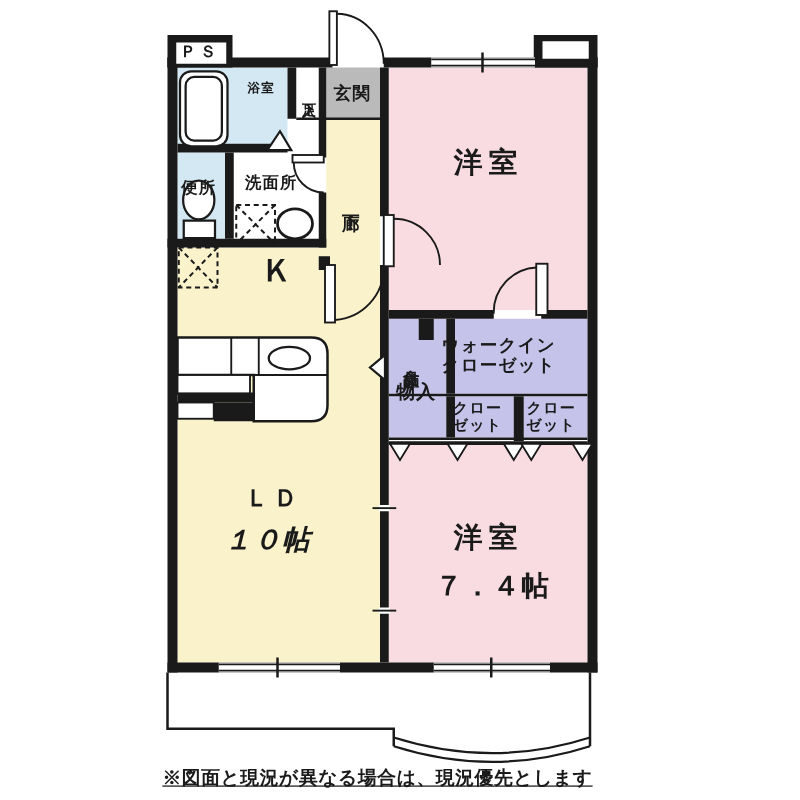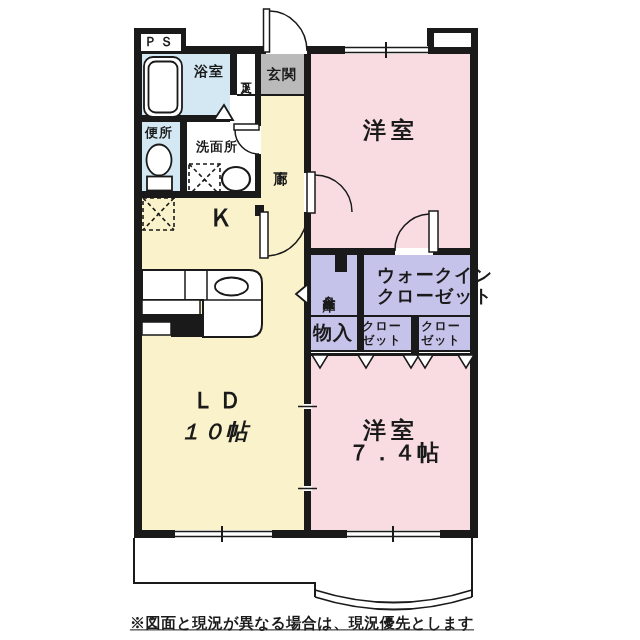--- a/index.html
+++ b/index.html
@@ -171,41 +171,41 @@
       <g>
         <path d="M134,538 L134,583 L315,583 L315,597"></path>
         <path d="M472,538 L472,597"></path>
         <path d="M315,590 Q394,615 472,590" stroke-width="1.8"></path>
         <path d="M315,597 Q394,622 472,597" stroke-width="1.8"></path>
       </g>
     </g>
   </svg>
 
   <div class="lbl" style="left:160px;top:42px;font-size:13px;letter-spacing:3px;">ＰＳ</div>
-  <div class="lbl" style="left:209px;top:71px;font-size:14px;">浴室</div>
+  <div class="lbl" style="left:209px;top:71px;font-size:10px;">浴室</div>
   <div class="lbl vert" style="left:246px;top:74px;font-size:11px;letter-spacing:0;">下足入</div>
   <div class="lbl" style="left:282px;top:74px;font-size:14px;">玄関</div>
   <div class="lbl vert" style="left:281px;top:161px;font-size:14px;">廊下</div>
-  <div class="lbl" style="left:159px;top:133px;font-size:13px;">便所</div>
+  <div class="lbl" style="left:159px;top:151px;font-size:13px;">便所</div>
   <div class="lbl" style="left:217px;top:147px;font-size:13px;">洗面所</div>
   <div class="lbl" style="left:391px;top:130px;font-size:23px;letter-spacing:5px;">洋室</div>
   <div class="lbl" style="left:222px;top:217px;font-size:25px;">Ｋ</div>
   <div class="lbl vert" style="left:328px;top:287px;font-size:13px;letter-spacing:1px;">食品庫</div>
-  <div class="lbl" style="left:435px;top:286px;font-size:18px;">
+  <div class="lbl" style="left:399px;top:286px;font-size:14px;font-family:Liberation Serif, serif;">
     <div>ウォークイン</div>
     <div>クローゼット</div>
   </div>
-  <div class="lbl" style="left:333px;top:333px;font-size:19px;">物入</div>
+  <div class="lbl" style="left:333px;top:314px;font-size:15px;">物入</div>
   <div class="lbl" style="left:382px;top:334px;font-size:12px;">
     <div>クロー</div>
     <div>ゼット</div>
   </div>
   <div class="lbl" style="left:441px;top:334px;font-size:12px;">
     <div>クロー</div>
     <div>ゼット</div>
   </div>
-  <div class="lbl" style="left:219px;top:400px;font-size:23px;letter-spacing:4px;">ＬＤ</div>
+  <div class="lbl" style="left:219px;top:400px;font-size:19px;letter-spacing:4px;">ＬＤ</div>
   <div class="lbl" style="left:214px;top:432px;font-size:22px;font-style:italic;">１０帖</div>
   <div class="lbl" style="left:391px;top:430px;font-size:23px;letter-spacing:5px;">洋室</div>
-  <div class="lbl" style="left:394px;top:453px;font-size:22px;">７．４帖</div>
+  <div class="lbl" style="left:394px;top:469px;font-size:22px;">７．４帖</div>
 
   <div class="lbl" style="left:302px;top:623px;font-size:15px;letter-spacing:0.5px;text-decoration:underline;">※図面と現況が異なる場合は、現況優先とします</div>
 </div>
 
 </body></html>

